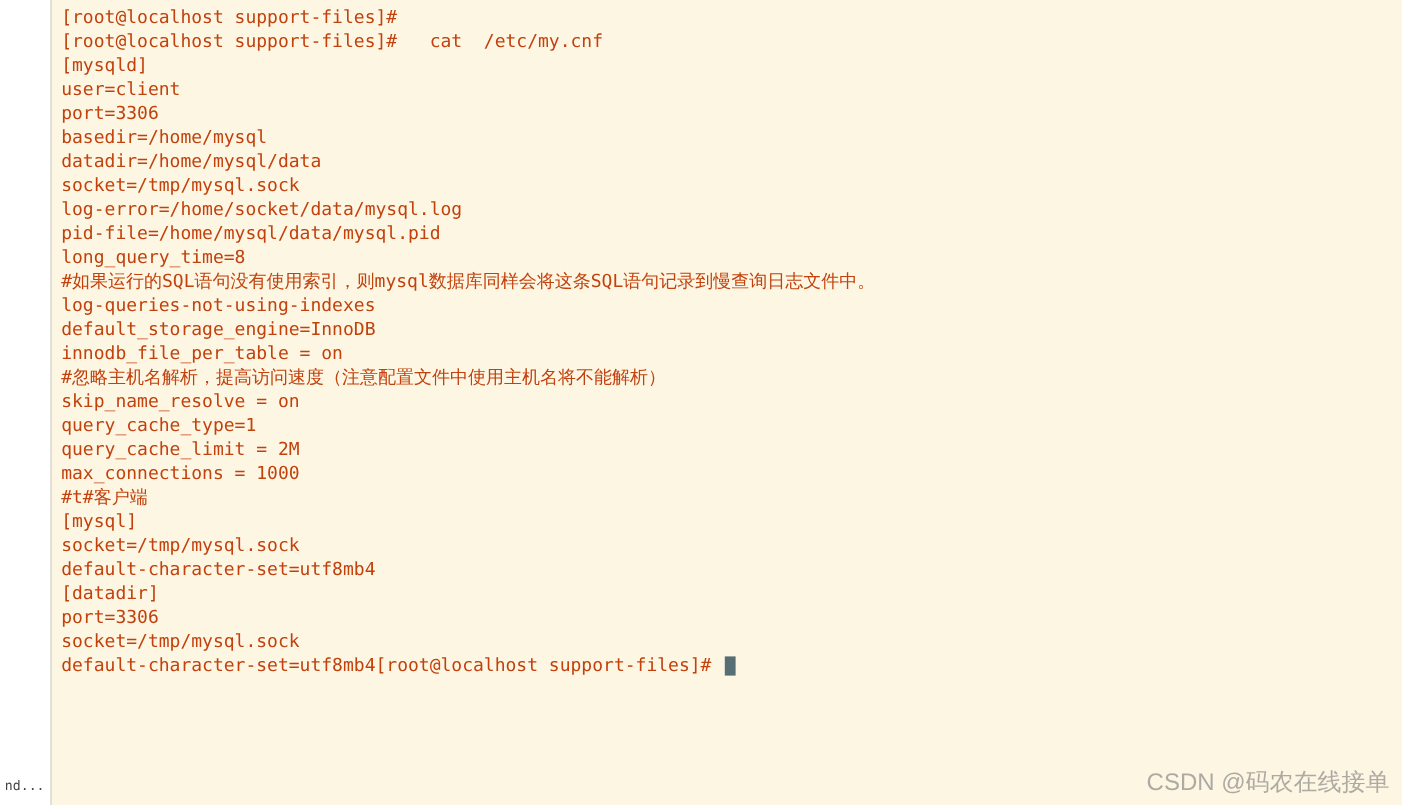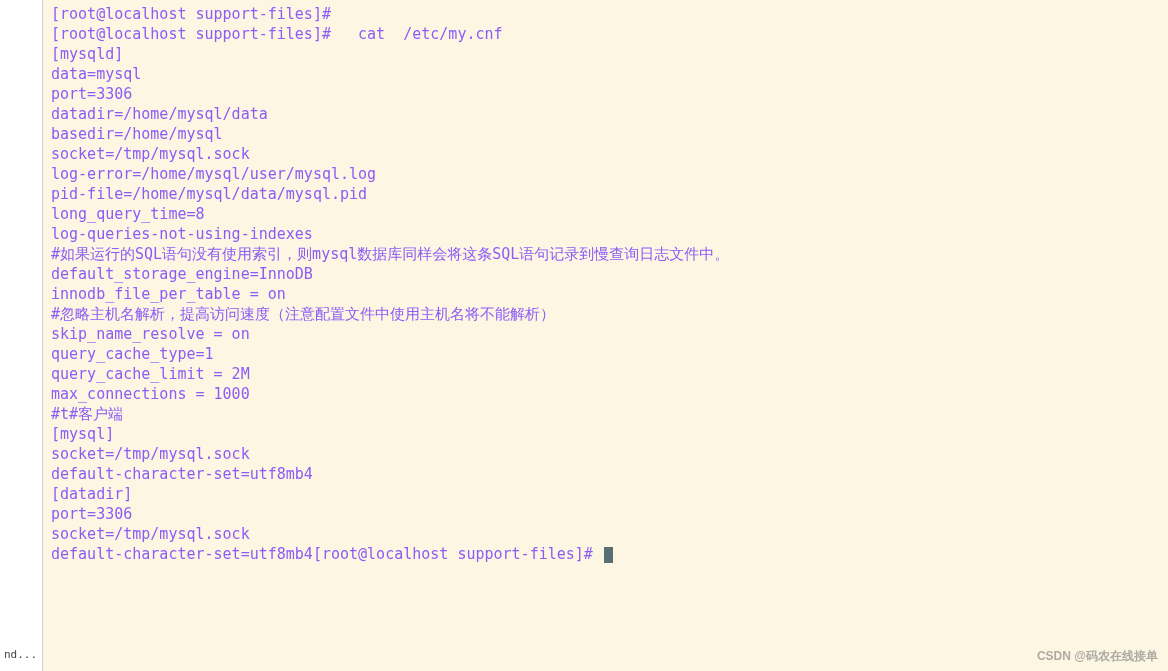--- a/index.html
+++ b/index.html
@@ -40,64 +40,63 @@
       right: 0;
       bottom: 0;
       background: #fdf6e3;
       border-left: 1px solid #d0d0d0;
       padding: 4px 8px;
       overflow: hidden;
     }
     .terminal-line {
       font-size: 15px;
       line-height: 20px;
-      color: #8b5cf6;
+      color: #c2410c;
       white-space: pre;
       font-family: 'Menlo', 'Consolas', 'DejaVu Sans Mono', monospace;
     }
     .cursor {
       display: inline-block;
       width: 9px;
       height: 16px;
       background: #586e75;
       vertical-align: middle;
       margin-left: 2px;
     }
     .watermark {
       position: absolute;
       bottom: 6px;
       right: 10px;
-      font-size: 12px;
+      font-size: 20px;
       color: rgba(120, 120, 120, 0.6);
       font-family: sans-serif;
       z-index: 100;
-      font-weight: bold;
     }
   </style>
 </head>
 <body>
 
 <div class="left-panel">
   <div class="left-panel-item">nd...</div>
 </div>
 
 <div class="terminal">
   <div class="terminal-line">[root@localhost support-files]#</div>
   <div class="terminal-line">[root@localhost support-files]#   cat  /etc/my.cnf</div>
   <div class="terminal-line">[mysqld]</div>
-  <div class="terminal-line">data=mysql</div>
+  <div class="terminal-line">user=client</div>
   <div class="terminal-line">port=3306</div>
+  <div class="terminal-line">basedir=/home/mysql</div>
   <div class="terminal-line">datadir=/home/mysql/data</div>
-  <div class="terminal-line">basedir=/home/mysql</div>
   <div class="terminal-line">socket=/tmp/mysql.sock</div>
-  <div class="terminal-line">log-error=/home/mysql/user/mysql.log</div>
+  <div class="terminal-line">log-error=/home/socket/data/mysql.log</div>
   <div class="terminal-line">pid-file=/home/mysql/data/mysql.pid</div>
   <div class="terminal-line">long_query_time=8</div>
+  <div class="terminal-line">#如果运行的SQL语句没有使用索引，则mysql数据库同样会将这条SQL语句记录到慢查询日志文件中。</div>
   <div class="terminal-line">log-queries-not-using-indexes</div>
-  <div class="terminal-line">#如果运行的SQL语句没有使用索引，则mysql数据库同样会将这条SQL语句记录到慢查询日志文件中。</div>
   <div class="terminal-line">default_storage_engine=InnoDB</div>
   <div class="terminal-line">innodb_file_per_table = on</div>
   <div class="terminal-line">#忽略主机名解析，提高访问速度（注意配置文件中使用主机名将不能解析）</div>
   <div class="terminal-line">skip_name_resolve = on</div>
   <div class="terminal-line">query_cache_type=1</div>
   <div class="terminal-line">query_cache_limit = 2M</div>
   <div class="terminal-line">max_connections = 1000</div>
   <div class="terminal-line">#t#客户端</div>
   <div class="terminal-line">[mysql]</div>
   <div class="terminal-line">socket=/tmp/mysql.sock</div>

